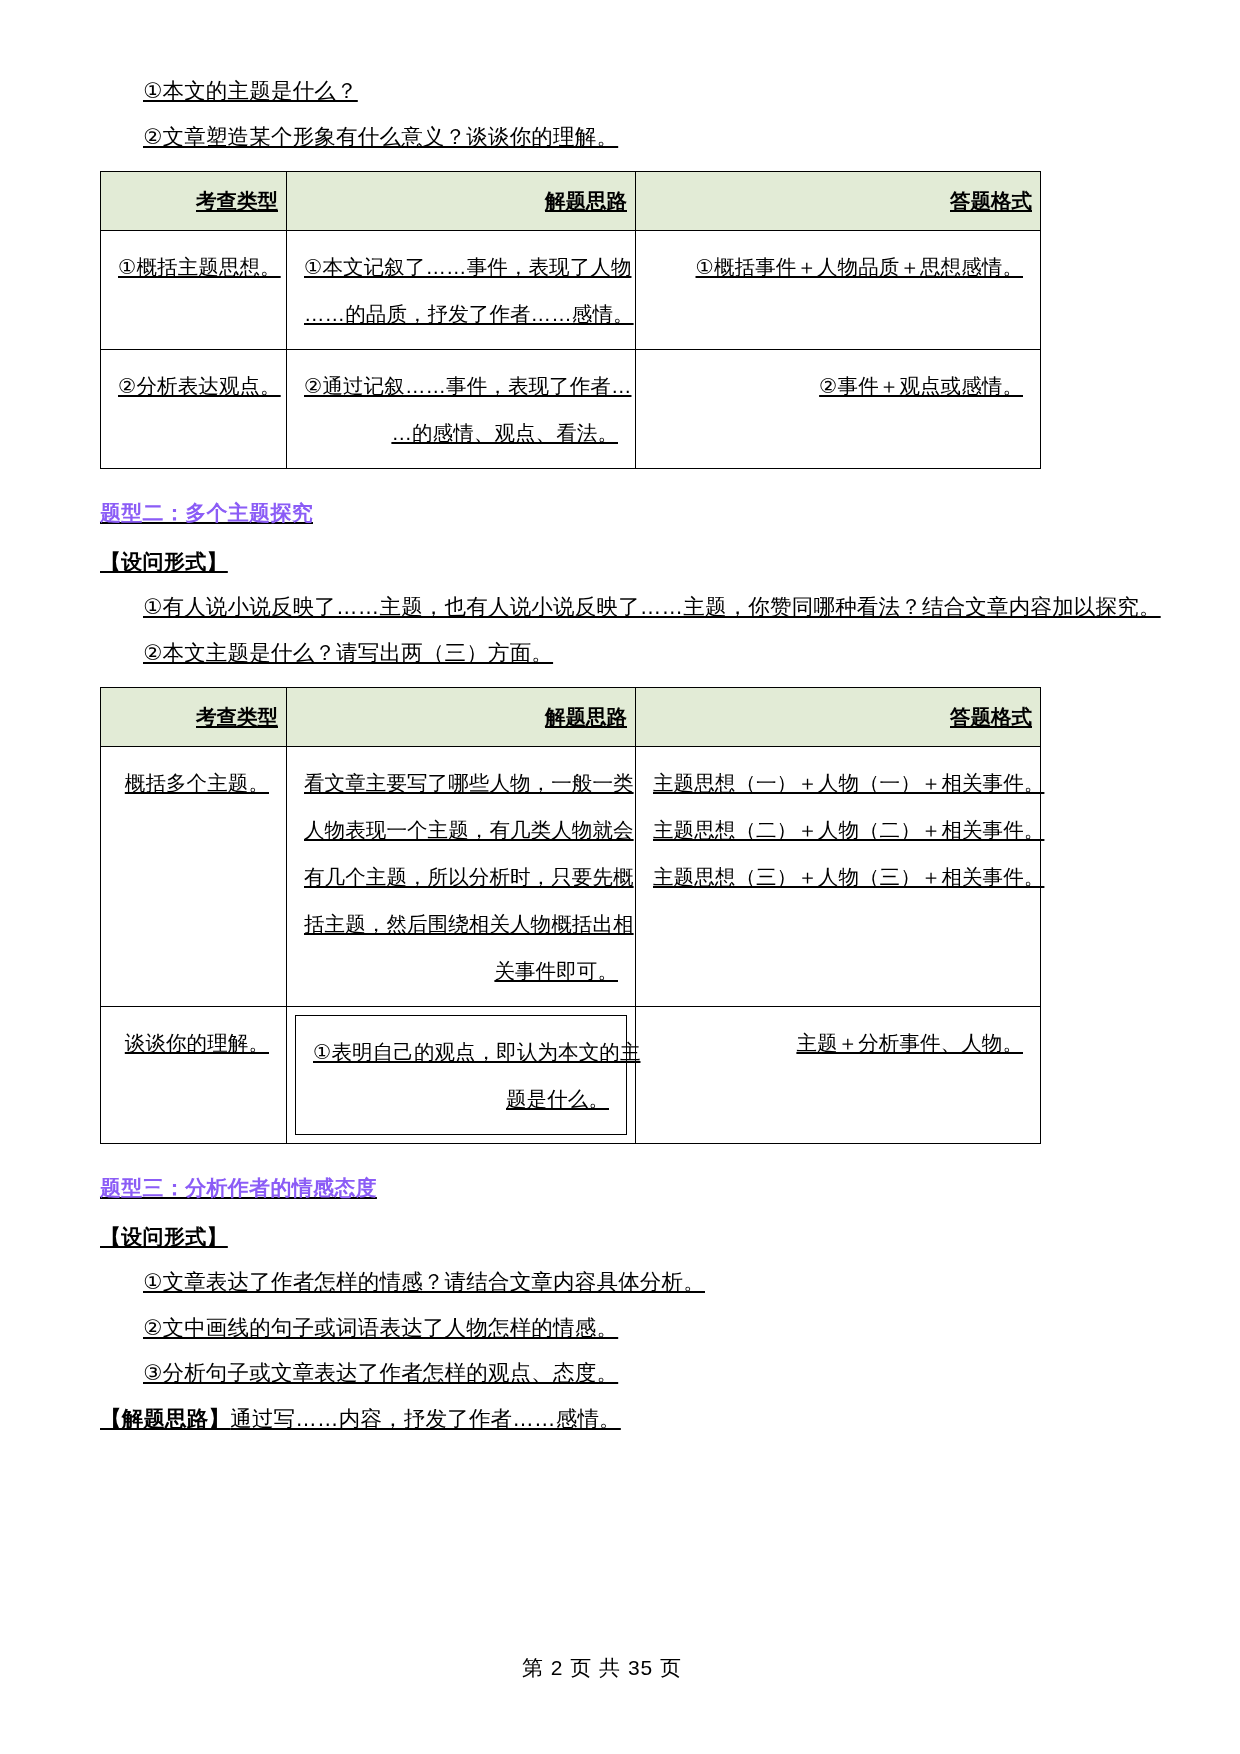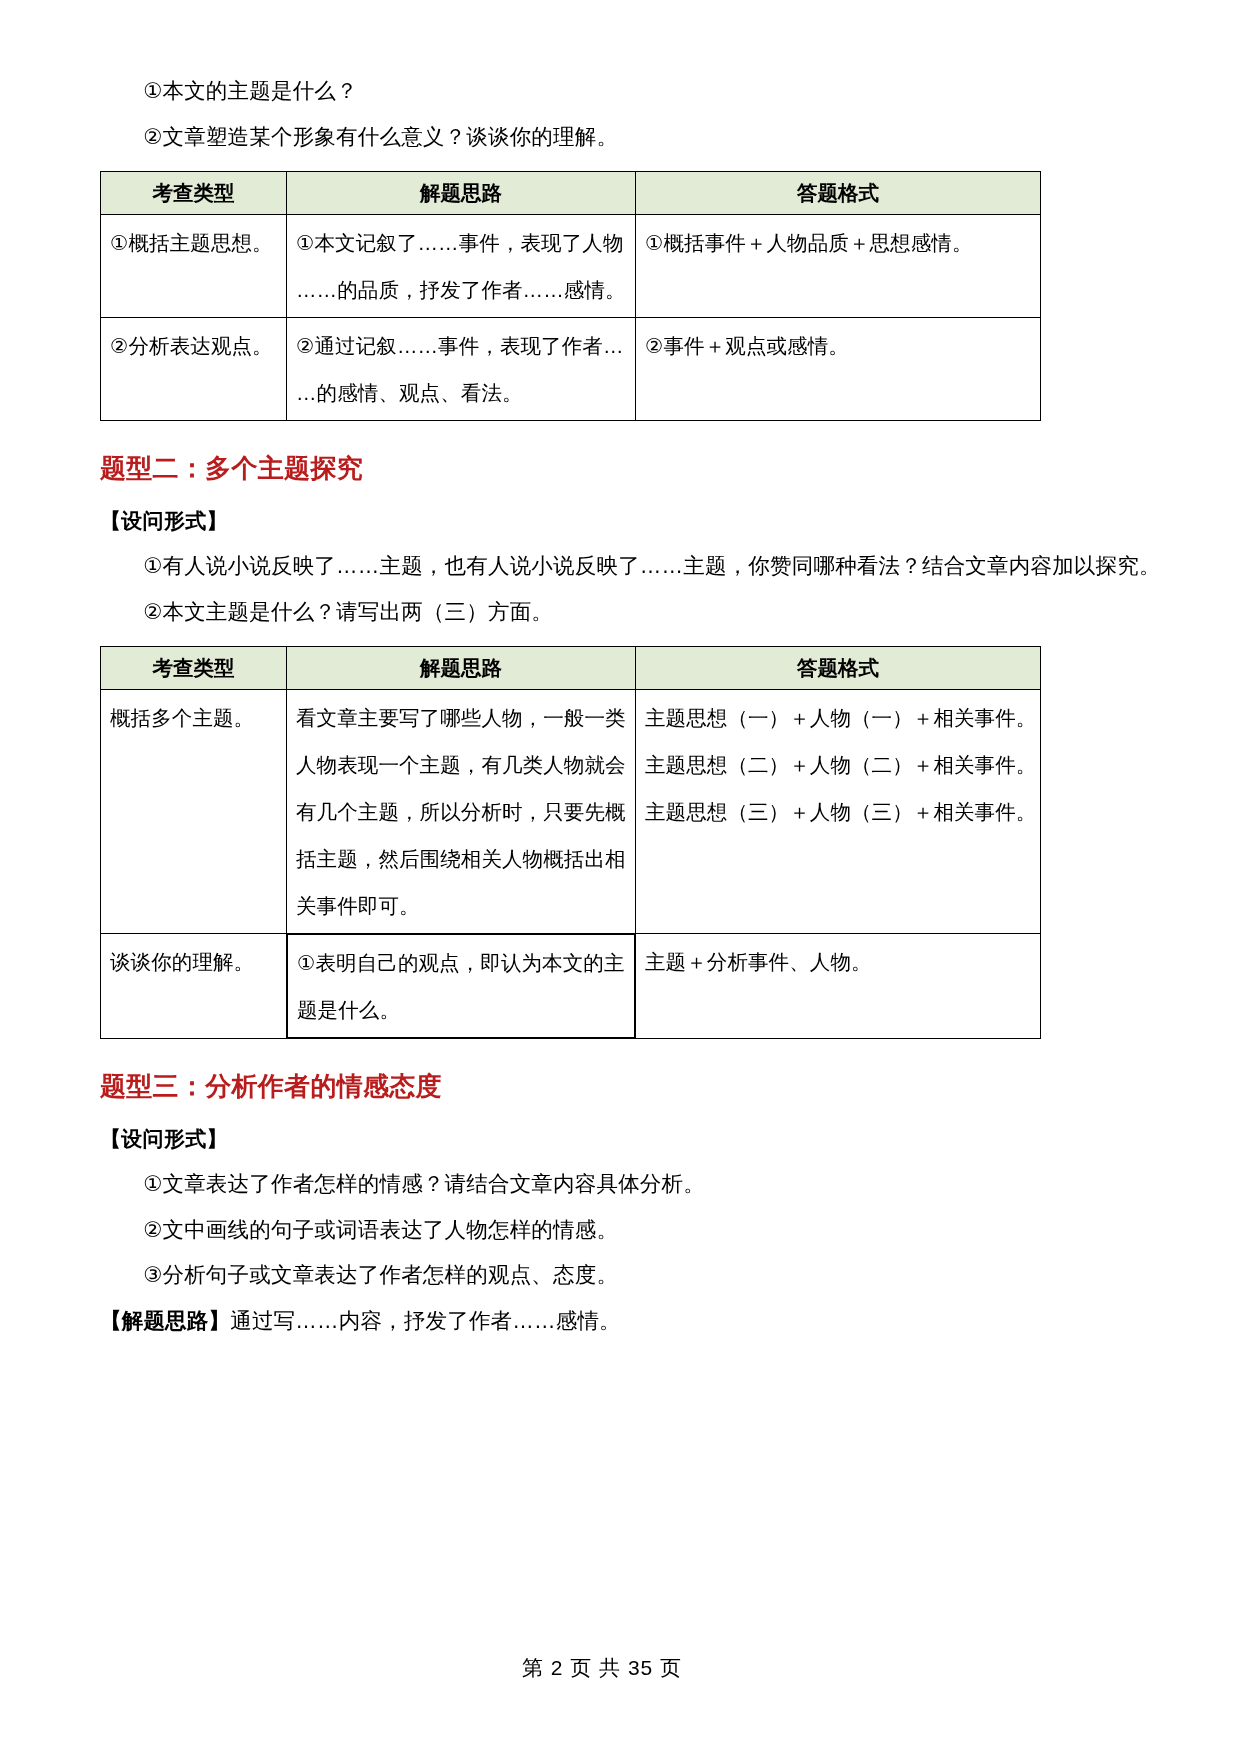--- a/index.html
+++ b/index.html
@@ -14,36 +14,37 @@
     color: #000000;
     position: relative;
     overflow: hidden;
   }
   .page {
     position: relative;
     width: 1204px;
     height: 1754px;
     box-sizing: border-box;
     padding: 80px 100px 0 100px;
+    text-decoration: underline;
   }
 
   
   .para {
     font-size: 21.5px;
     line-height: 1.05;
     margin: 0 0 23px 0;
     text-indent: 2em;
     letter-spacing: 0.2px;
     white-space: nowrap;
   }
 
   .section-heading {
-    color: #b91c1c;
-    font-weight: bold;
-    font-size: 26px;
+    color: #8b5cf6;
+    font-weight: bold;
+    font-size: 21px;
     margin: 0 0 21px 0;
     letter-spacing: 0.3px;
   }
   .bold-label {
     font-weight: bold;
     font-size: 21px;
     margin: 0 0 20px 0;
     letter-spacing: 0.3px;
   }
   .inline-block-para {
@@ -59,21 +60,22 @@
   
   table.doc-table {
     border-collapse: collapse;
     width: 940px;
     table-layout: fixed;
     margin: 0 0 30px 0;
   }
   table.doc-table td, table.doc-table th {
     border: 1.2px solid #000000;
     vertical-align: top;
-    padding: 0;
+    padding: 8px;
+    text-align: right;
   }
   th.hdr {
     background: #e2ebd6;
     text-align: center;
     font-weight: bold;
     font-size: 20.5px;
     height: 42px;
     line-height: 42px;
     padding: 0;
   }

